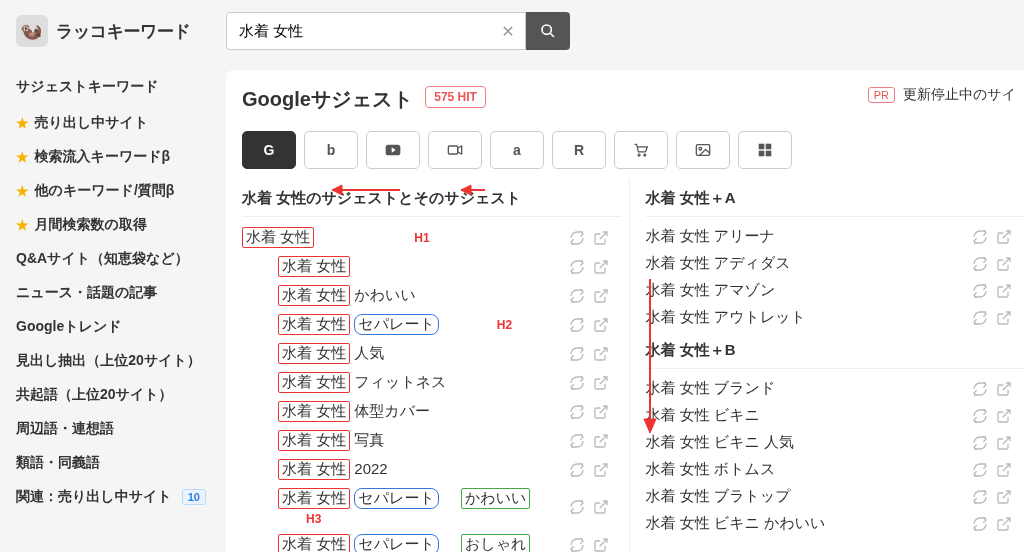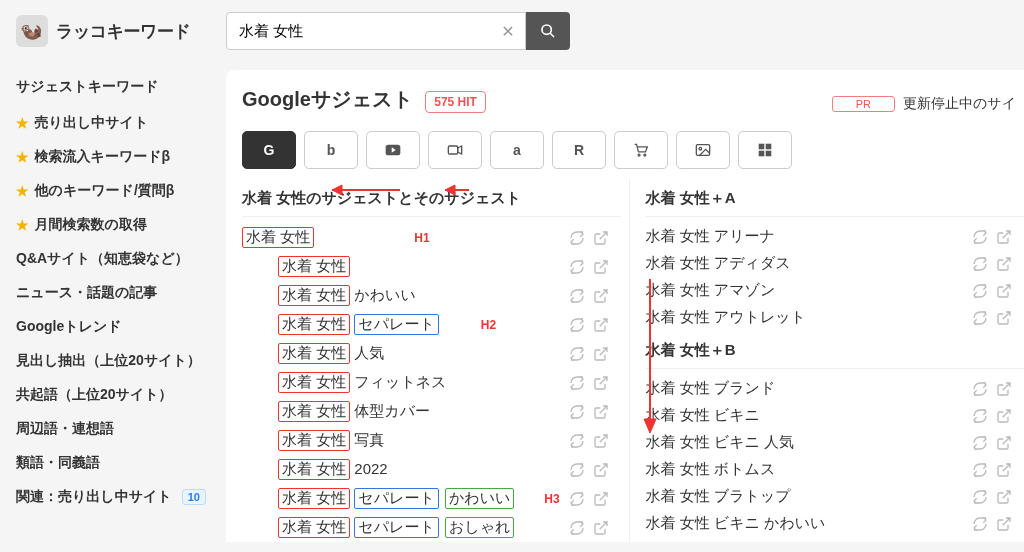--- a/index.html
+++ b/index.html
@@ -15,43 +15,43 @@
   .search-btn { width: 44px; height: 38px; background: #555; border: none; border-radius: 0 4px 4px 0; margin-left: 8px; color: #fff; cursor: pointer; display: flex; align-items: center; justify-content: center; }
 
   .layout { display: flex; }
   .sidebar { width: 226px; padding: 10px 0 10px 16px; }
   .sidebar-title { font-weight: 700; font-size: 14px; padding: 6px 0 10px; color: #333; }
   .sidebar-item { display: flex; align-items: center; gap: 6px; padding: 8px 0; font-size: 14px; cursor: pointer; font-weight: 700; }
   .star { color: #f5b301; font-size: 14px; }
   .badge-num { display: inline-block; background: #eaf4ff; color: #2b7de1; border: 1px solid #b8dbff; border-radius: 3px; font-size: 11px; padding: 1px 5px; margin-left: 4px; }
 
   .main { flex: 1; background: #fff; margin: 8px 0 0 0; border-radius: 8px 0 0 0; padding: 16px 0 0 16px; overflow: hidden; }
-  .main-head { display: flex; align-items: flex-end; margin-bottom: 18px; }
+  .main-head { display: flex; align-items: flex-start; margin-bottom: 18px; }
   .main-title { font-size: 20px; font-weight: 700; margin-right: 12px; }
   .hit-badge { border: 1px solid #f08080; color: #e55; border-radius: 4px; font-size: 12px; padding: 3px 8px; font-weight: 700; }
   .pr-area { margin-left: auto; display: flex; align-items: center; gap: 8px; padding-right: 8px; }
-  .pr-tag { border: 1px solid #f08080; color: #e55; border-radius: 3px; font-size: 11px; padding: 1px 23px; }
+  .pr-tag { border: 1px solid #f08080; color: #e55; border-radius: 3px; font-size: 11px; padding: 1px 5px; }
   .pr-text { font-size: 14px; color: #333; white-space: nowrap; }
 
   .engine-tabs { display: flex; gap: 8px; margin-bottom: 10px; }
   .engine-btn { width: 54px; height: 38px; border: 1px solid #ccc; border-radius: 5px; background: #fff; display: flex; align-items: center; justify-content: center; cursor: pointer; color: #555; font-weight: 700; font-size: 14px; }
   .engine-btn.active { background: #333; color: #fff; border-color: #333; }
 
   .columns { display: flex; gap: 8px; }
   .col { flex: 1; min-width: 0; }
   .col + .col { border-left: 1px solid #eee; padding-left: 16px; }
   .section-head { font-weight: 700; padding: 10px 0 8px; border-bottom: 1px solid #eee; margin-bottom: 6px; font-size: 15px; }
   .kw-row { display: flex; align-items: center; padding: 4px 12px 4px 0; font-size: 15px; }
   .kw-text { flex: 1; }
   .kw-actions { display: flex; gap: 8px; color: #bbb; }
   .kw-icon { width: 16px; height: 16px; cursor: pointer; }
   .indent { padding-left: 36px; }
 
   .box-red { border: 1px solid #e33; padding: 0 3px; border-radius: 2px; display: inline-block; }
-  .box-blue { border: 1px solid #37d; padding: 0 3px; border-radius: 2px; display: inline-block; margin-right: 2px; }
+  .box-blue { border: 1px solid #37d; padding: 0 3px; border-radius: 8px; display: inline-block; margin-right: 18px; }
   .box-green { border: 1px solid #4a4; padding: 0 3px; border-radius: 2px; display: inline-block; margin-right: 2px; }
 
   .hlabel { color: #e33; font-weight: 700; font-size: 12px; }
   .arrow-svg { position: absolute; pointer-events: none; }
   .arrow-red { stroke: #e33; fill: #e33; }
 
   .relwrap { position: relative; }
 </style>
 </head>
 <body>

